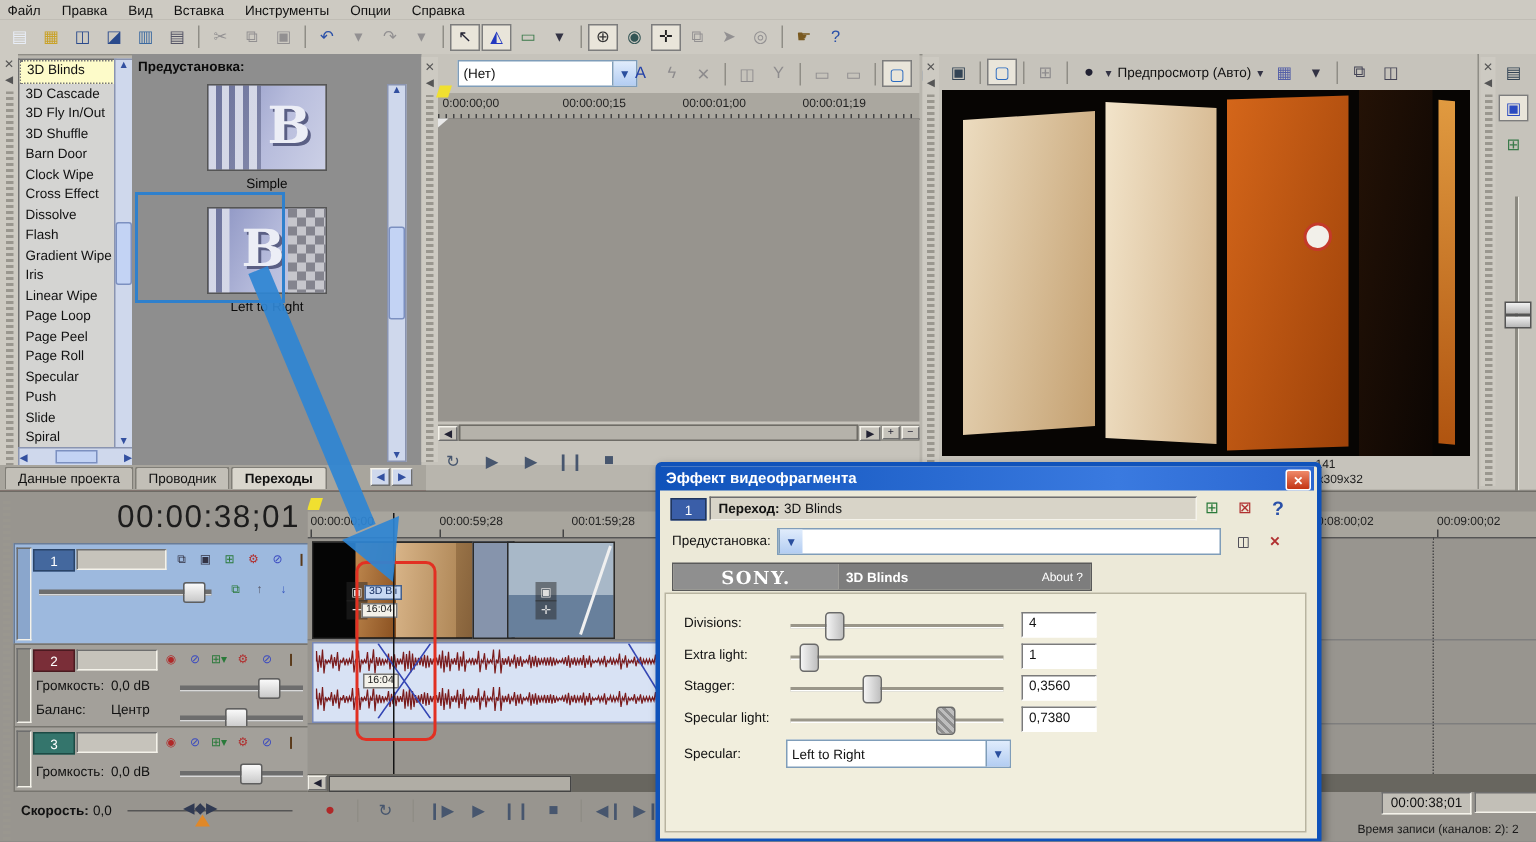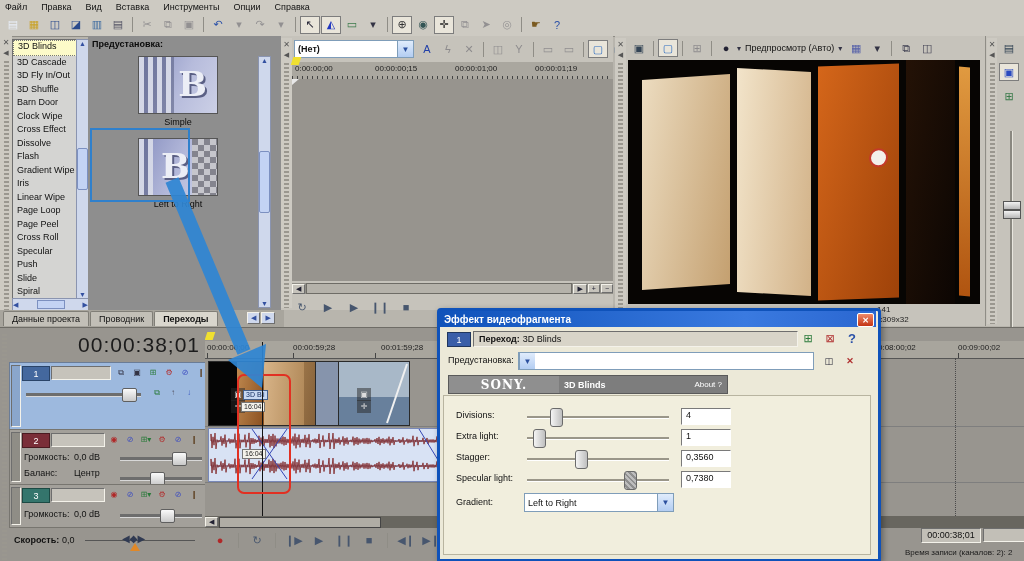--- a/index.html
+++ b/index.html
@@ -102,21 +102,21 @@
       <div class="titem">Barn Door</div>
       <div class="titem">Clock Wipe</div>
       <div class="titem">Cross Effect</div>
       <div class="titem">Dissolve</div>
       <div class="titem">Flash</div>
       <div class="titem">Gradient Wipe</div>
       <div class="titem">Iris</div>
       <div class="titem">Linear Wipe</div>
       <div class="titem">Page Loop</div>
       <div class="titem">Page Peel</div>
-      <div class="titem">Cross Roll</div>
+      <div class="titem">Page Roll</div>
       <div class="titem">Specular</div>
       <div class="titem">Push</div>
       <div class="titem">Slide</div>
       <div class="titem">Spiral</div>
     </div>
   <div class="abs vscroll" style="left:76px;top:39px;height:258px;">
     <span>▲</span>
     <div class="hdl" style="height:40px;"></div>
     <span>▼</span>
   </div>
@@ -163,21 +163,21 @@
     <span class="raised" style="padding:1px 3px;background:#cfd8ec;">◀</span>
     <span class="raised" style="padding:1px 3px;background:#cfd8ec;">▶</span>
   </div>
 
   <div class="abs" style="left:281px;top:36px;width:332px;height:274px;background:#c6c3bb;">
     <div class="dock abs" style="left:0;top:2px;width:11px;height:268px;">
       <span style="font-size:8px;">✕</span>
       <span style="font-size:7px;">◀</span>
       <div class="dots"></div>
     </div>
-    <div class="abs flex combo" style="left:13px;top:4px;width:118px;height:16px;font-weight:bold;">
+    <div class="abs flex combo" style="left:24px;top:4px;width:118px;height:16px;">
       <span class="txt">(Нет)</span>
       <span class="btn">▼</span>
     </div>
     <div class="abs flex" id="trimtools" style="left:136px;top:4px;gap:1px;">
         <div class="ic" style="color: rgb(34, 64, 168);">A</div>
         <div class="ic grayed">ϟ</div>
         <div class="ic grayed">✕</div>
         <div class="sep"></div>
         <div class="ic grayed">◫</div>
         <div class="ic grayed">Y</div>
@@ -576,20 +576,20 @@
             <div class="valbox" style="position: absolute; left: 237px; top: 0px;">0,3560</div>
           </div>
           <div style="position: absolute; left: 0px; top: 75px; width: 100%; height: 20px;">
             <div style="position: absolute; left: 12px; top: 2px;">Specular light:</div>
             <div class="pslider" style="position: absolute; left: 83px; top: 8px; width: 142px;">
               <div class="pshandle" style="left: calc(72% - 5px); background: repeating-linear-gradient(45deg, rgb(189, 189, 189) 0px, rgb(189, 189, 189) 2px, rgb(143, 143, 143) 2px, rgb(143, 143, 143) 4px);"></div>
             </div>
             <div class="valbox" style="position: absolute; left: 237px; top: 0px;">0,7380</div>
           </div>
         </div>
-      <div class="abs" style="left:12px;top:101px;text-decoration:none;">Gradient:</div>
+      <div class="abs" style="left:12px;top:101px;text-decoration:none;">Specular:</div>
       <div class="abs flex combo" style="left:80px;top:97px;width:148px;height:17px;">
         <span class="txt">Left to Right</span>
         <span class="btn">▼</span>
       </div>
     </div>
   </div>
 </div>
 
 </body></html>

